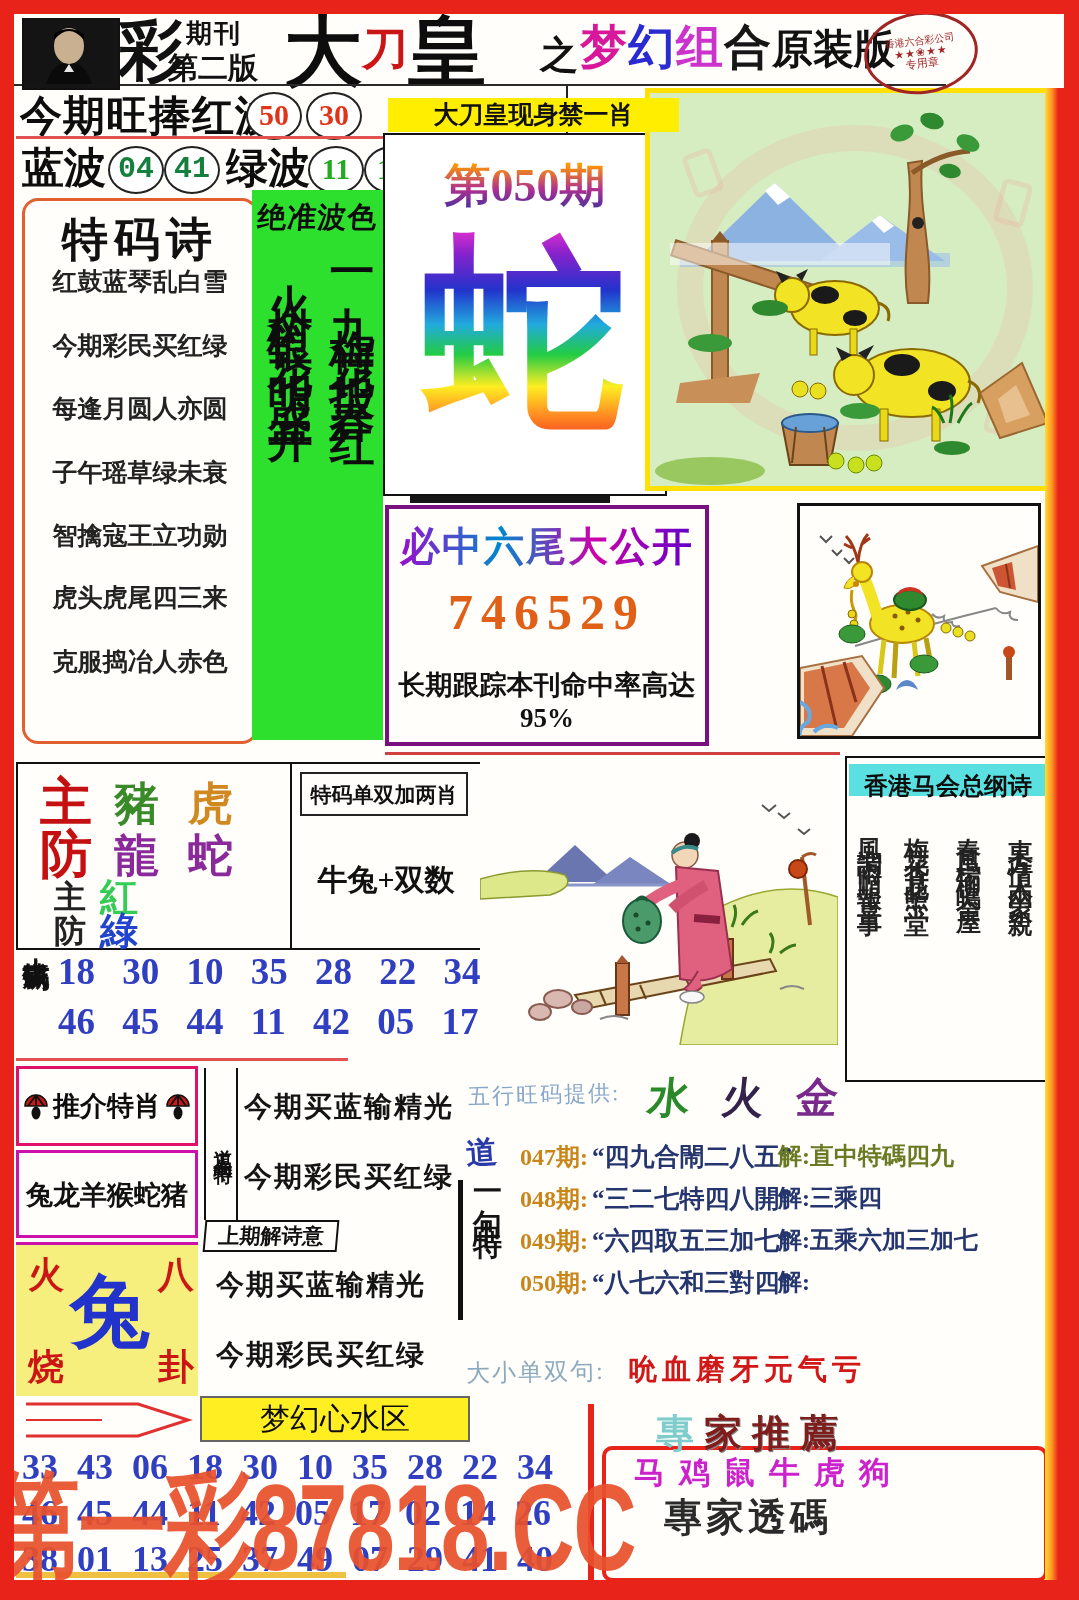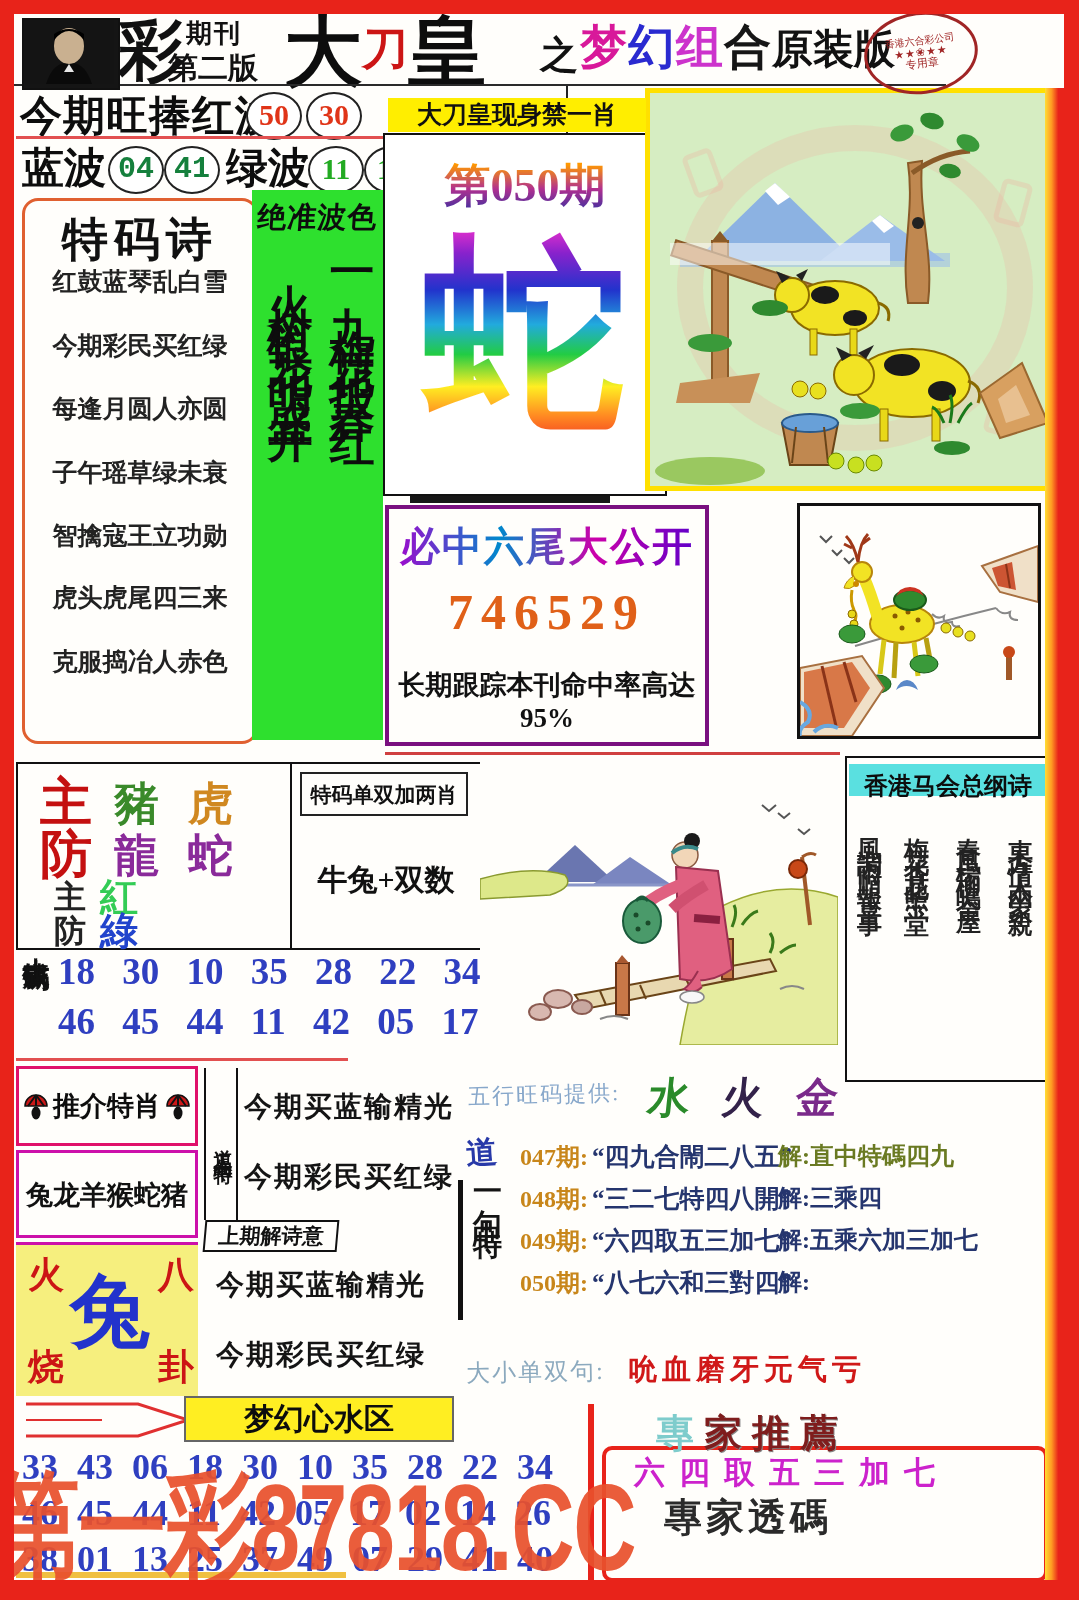--- a/index.html
+++ b/index.html
@@ -42,21 +42,21 @@
   
   #poembox{left:22px;top:198px;width:230px;height:540px;border:3px solid #e06030;border-radius:16px;background:#fffefb;}
   #poem-title{left:0;right:0;top:8px;font-size:46px;color:#111;letter-spacing:6px;}
   .pline{position:absolute;left:0;right:0;text-align:center;font-size:25px;font-weight:600;color:#222;}
   
   #greenbox{left:252px;top:190px;width:131px;height:550px;background:#2ee02e;z-index:2;}
   #green-title{left:0;right:0;top:8px;font-size:29px;color:#0d0d0d;font-weight:bold;letter-spacing:1px;transform:skewX(-4deg);}
   .gcol{position:absolute;top:58px;height:480px;font-size:45px;font-weight:bold;color:#0d0d0d;letter-spacing:23px;}
   #gcol1{left:8px;} #gcol2{left:70px;}
   
-  #banner{left:388px;top:98px;width:258px;height:34px;background:#ffee00;font-size:25px;font-weight:bold;color:#111;text-align:center;line-height:34px;z-index:3;}
+  #banner{left:388px;top:98px;width:291px;height:34px;background:#ffee00;font-size:25px;font-weight:bold;color:#111;text-align:center;line-height:34px;z-index:3;}
   #snakebox{left:383px;top:133px;width:280px;height:359px;border:2px solid #111;background:#fff;z-index:2;}
   #issue{left:0;right:0;top:20px;font-size:46px;font-weight:bold;
          background:linear-gradient(180deg,#ff9900 15%,#b03090 55%,#4030a0 90%);
          -webkit-background-clip:text;background-clip:text;color:transparent;}
   #snake{left:0;right:0;top:86px;font-size:205px;line-height:230px;font-weight:bold;
          background:linear-gradient(180deg,#ff33cc 0%,#8822cc 14%,#2233cc 30%,#22aadd 45%,#22cc44 58%,#ffee22 72%,#ff8822 85%,#ee2222 100%);
          -webkit-background-clip:text;background-clip:text;color:transparent;}
   
   #blackbar{left:410px;top:491px;width:200px;height:12px;background:#161616;}
   #sixbox{left:385px;top:505px;width:316px;height:233px;border:4px solid #7a1080;background:#fffefb;z-index:2;}
@@ -123,21 +123,21 @@
   .entry{position:absolute;left:520px;white-space:nowrap;}
   .entry .iss{font-size:24px;font-weight:bold;color:#c8861a;}
   .entry .quo{font-size:25px;font-weight:bold;color:#25356e;margin-left:4px;}
   .ans{position:absolute;left:778px;font-size:24px;font-weight:bold;color:#25356e;white-space:nowrap;}
   #an0{color:#6a7a22;}
   #en0,#an0{top:1140px;} #en1,#an1{top:1182px;} #en2,#an2{top:1224px;} #en3,#an3{top:1266px;}
   #dx-hand{left:466px;top:1356px;font-size:24px;color:rgba(100,140,170,0.75);transform:rotate(-1deg);letter-spacing:2px;}
   #red-phrase{left:628px;top:1350px;font-size:29px;font-weight:bold;color:#d01818;letter-spacing:5px;}
   
   #zigzag{left:22px;top:1398px;}
-  #dz-head{left:184px;top:1396px;width:270px;height:46px;background:#ffee22;border:2px solid #666;font-size:30px;font-weight:bold;color:#0d0d0d;text-align:center;line-height:42px;box-sizing:border-box;}
+  #dz-head{left:200px;top:1396px;width:270px;height:46px;background:#ffee22;border:2px solid #666;font-size:30px;font-weight:normal;color:#0d0d0d;text-align:center;line-height:42px;box-sizing:border-box;}
   #dz-r1{left:22px;top:1446px;font-size:36px;word-spacing:10px;}
   #dz-r2{left:22px;top:1492px;font-size:36px;word-spacing:10px;}
   #dz-r3{left:22px;top:1538px;font-size:36px;word-spacing:10px;}
   #yellowbar{left:16px;top:1572px;width:330px;height:6px;background:#f0c040;}
   
   #divider{left:588px;top:1404px;width:6px;height:178px;background:#e8231a;}
   #expbox{left:602px;top:1446px;width:446px;height:136px;border:4px solid #e8231a;border-radius:10px;box-sizing:border-box;}
   #exp-rec{left:656px;top:1408px;font-size:38px;font-weight:bold;letter-spacing:10px;z-index:3;}
   #exp-rec .e0{color:#7ecccc;} #exp-rec .e1{color:#7f1d1d;text-shadow:1px 1px 0 #888;}
   #exp-zod{left:634px;top:1452px;font-size:31px;font-weight:bold;color:#cc22cc;letter-spacing:14px;z-index:3;}
@@ -484,18 +484,18 @@
   <div id="dz-r1" class="numrow">33 43 06 18 30 10 35 28 22 34</div>
   <div id="dz-r2" class="numrow">46 45 44 11 42 05 17 02 14 26</div>
   <div id="dz-r3" class="numrow">38 01 13 25 37 49 07 29 41 40</div>
   <div id="yellowbar" class="abs"></div>
 
   <div id="divider" class="abs"></div>
   <div id="expbox" class="abs"></div>
   <div id="exp-rec" class="abs nowrap">
     <span class="e0">專</span><span class="e1">家推薦</span>
   </div>
-  <div id="exp-zod" class="abs nowrap">六四取五三加七</div>
+  <div id="exp-zod" class="abs nowrap">马鸡鼠牛虎狗</div>
   <div id="exp-rev" class="abs nowrap">專家透碼</div>
 
   <div id="watermark" class="abs">第一彩87818.CC</div>
   <div id="frame"></div>
 </div>
 
 </body></html>

